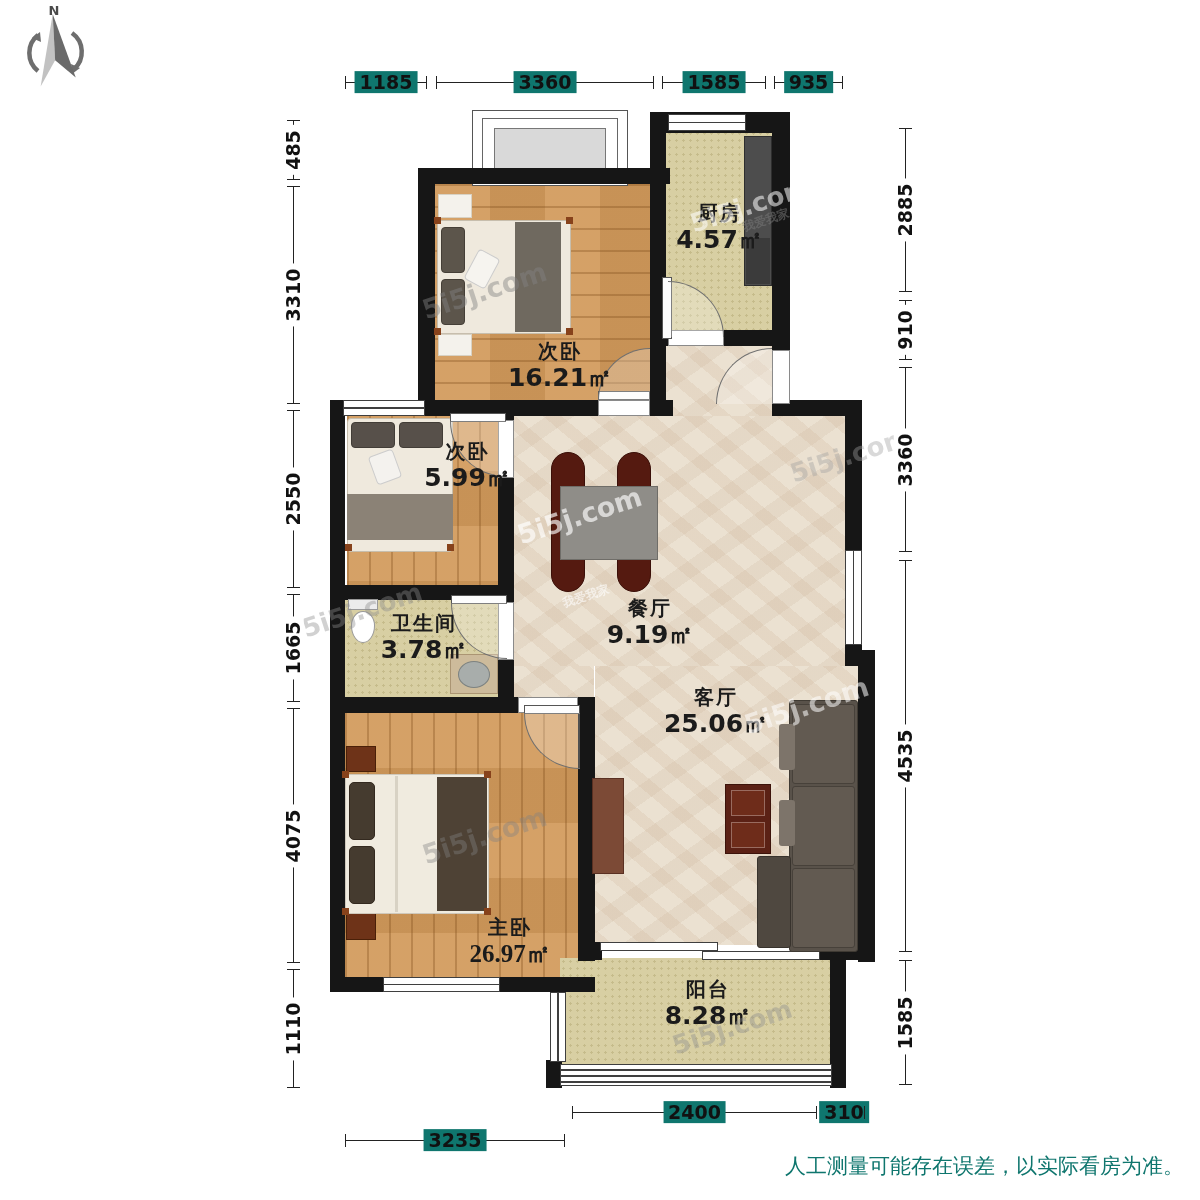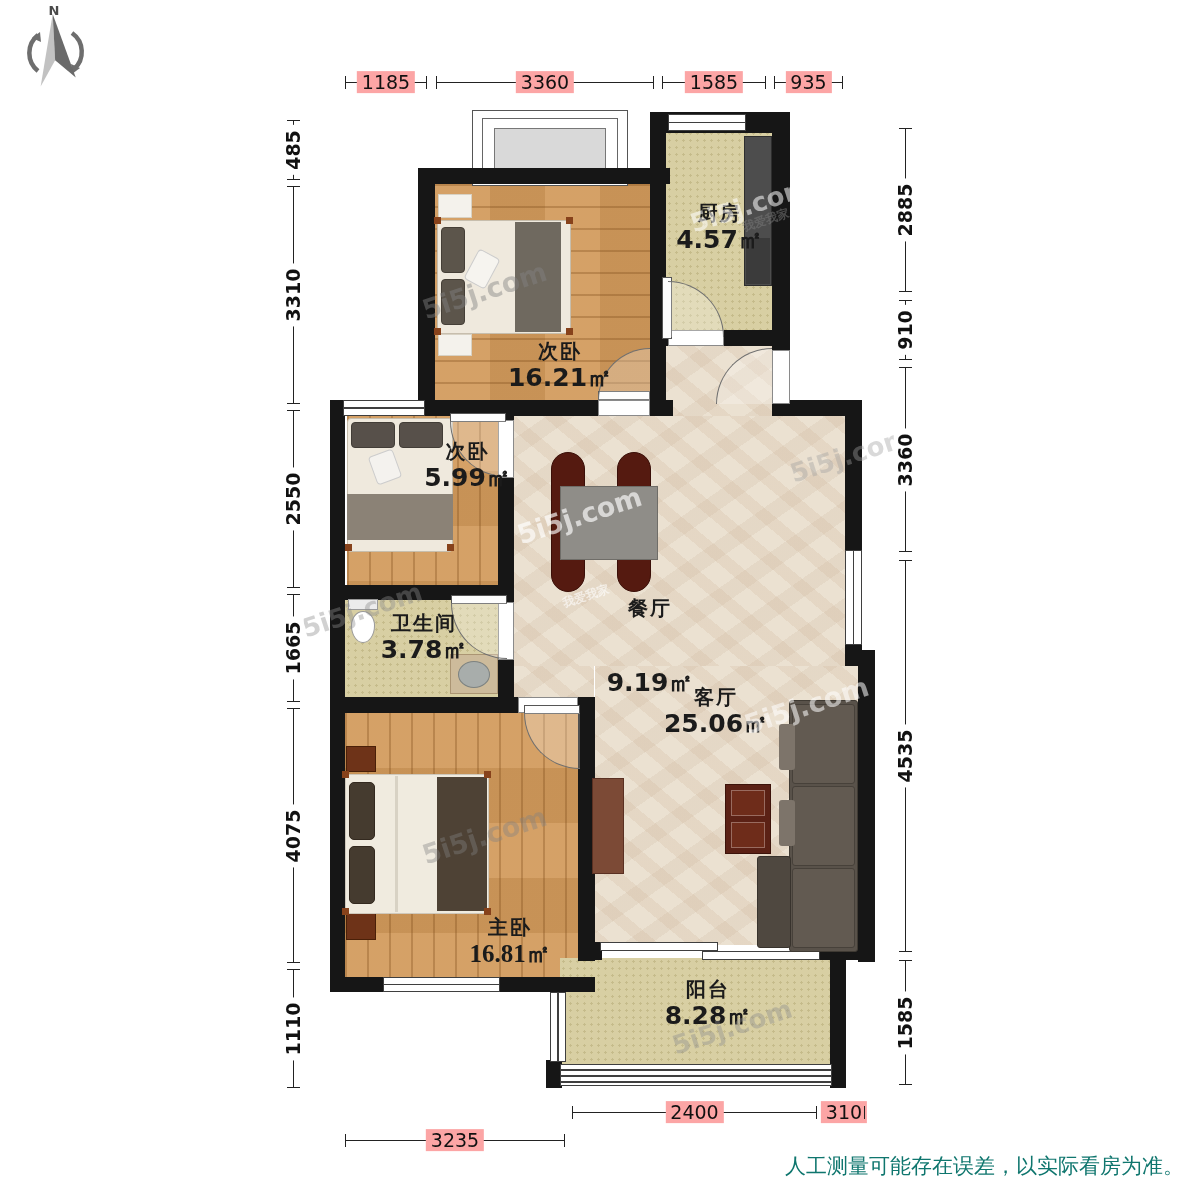--- a/index.html
+++ b/index.html
@@ -29,22 +29,22 @@
   .furn{z-index:5;}
   .dot{width:7px;height:7px;background:#87421b;z-index:5;position:absolute;}
   
   .rlabel{display:flex;flex-direction:column;align-items:center;z-index:7;color:#1b1b1b;font-weight:bold;text-align:center;}
   .rlabel .nm{font-size:20px;letter-spacing:2px;line-height:1.1;}
   .rlabel .ar{font-size:25px;margin-top:3px;line-height:1.05;}
   
   .dim-h{border-top:1.4px solid #222;z-index:9;}
   .dim-h::before,.dim-h::after{content:"";position:absolute;top:-7px;width:1.4px;height:13px;background:#222;}
   .dim-h::before{left:0;} .dim-h::after{right:0;}
-  .dim-h span{position:absolute;left:50%;top:0;transform:translate(-50%,-54%);background:#fca5a5;
-     padding:0 5px;font-weight:normal;font-size:19px;color:#111;white-space:nowrap;}
+  .dim-h span{position:absolute;left:50%;top:0;transform:translate(-50%,-54%);background:#0f766e;
+     padding:0 5px;font-weight:bold;font-size:19px;color:#111;white-space:nowrap;}
   .dim-v{border-left:1.4px solid #222;z-index:9;}
   .dim-v::before,.dim-v::after{content:"";position:absolute;left:-7px;width:13px;height:1.4px;background:#222;}
   .dim-v::before{top:0;} .dim-v::after{bottom:0;}
   .dim-v span{position:absolute;left:0;top:50%;transform:translate(-52%,-50%) rotate(-90deg);background:#fff;
      padding:0 5px;font-weight:bold;font-size:19px;color:#111;white-space:nowrap;}
   .wm{z-index:8;font-weight:bold;pointer-events:none;white-space:nowrap;}
   .disc{z-index:9;font-size:21px;color:#0f766e;}
 </style>
 </head>
 <body>
@@ -178,35 +178,35 @@
     <span class="ar">16.21㎡</span>
   </div>
   <div class="abs rlabel" style="left:662px;top:202px;width:115px;">
     <span class="nm">厨房</span>
     <span class="ar">4.57㎡</span>
   </div>
   <div class="abs rlabel" style="left:415px;top:440px;width:105px;">
     <span class="nm">次卧</span>
     <span class="ar">5.99㎡</span>
   </div>
-  <div class="abs rlabel" style="left:595px;top:597px;width:110px;gap:48px;">
+  <div class="abs rlabel" style="left:595px;top:597px;width:110px;">
     <span class="nm">餐厅</span>
     <span class="ar">9.19㎡</span>
   </div>
   <div class="abs rlabel" style="left:368px;top:612px;width:112px;justify-content:center;">
     <span class="nm">卫生间</span>
     <span class="ar">3.78㎡</span>
   </div>
   <div class="abs rlabel" style="left:656px;top:686px;width:120px;">
     <span class="nm">客厅</span>
     <span class="ar">25.06㎡</span>
   </div>
   <div class="abs rlabel" style="left:450px;top:916px;width:120px;font-family:Liberation Serif, serif;">
     <span class="nm">主卧</span>
-    <span class="ar">16.81㎡</span>
+    <span class="ar">26.97㎡</span>
   </div>
   <div class="abs rlabel" style="left:658px;top:978px;width:100px;">
     <span class="nm">阳台</span>
     <span class="ar">8.28㎡</span>
   </div>
 
   <div class="abs wm" style="left:420px;top:275px;font-size:27px;color:rgba(130,130,130,.45);transform:rotate(-18deg);">5i5j.com</div>
   <div class="abs wm" style="left:515px;top:500px;font-size:27px;color:rgba(255,255,255,.65);transform:rotate(-18deg);">5i5j.com</div>
   <div class="abs wm" style="left:300px;top:595px;font-size:26px;color:rgba(140,140,140,.4);transform:rotate(-18deg);">5i5j.com</div>
   <div class="abs wm" style="left:688px;top:190px;font-size:26px;color:rgba(255,255,255,.55);transform:rotate(-18deg);">5i5j.com</div>

